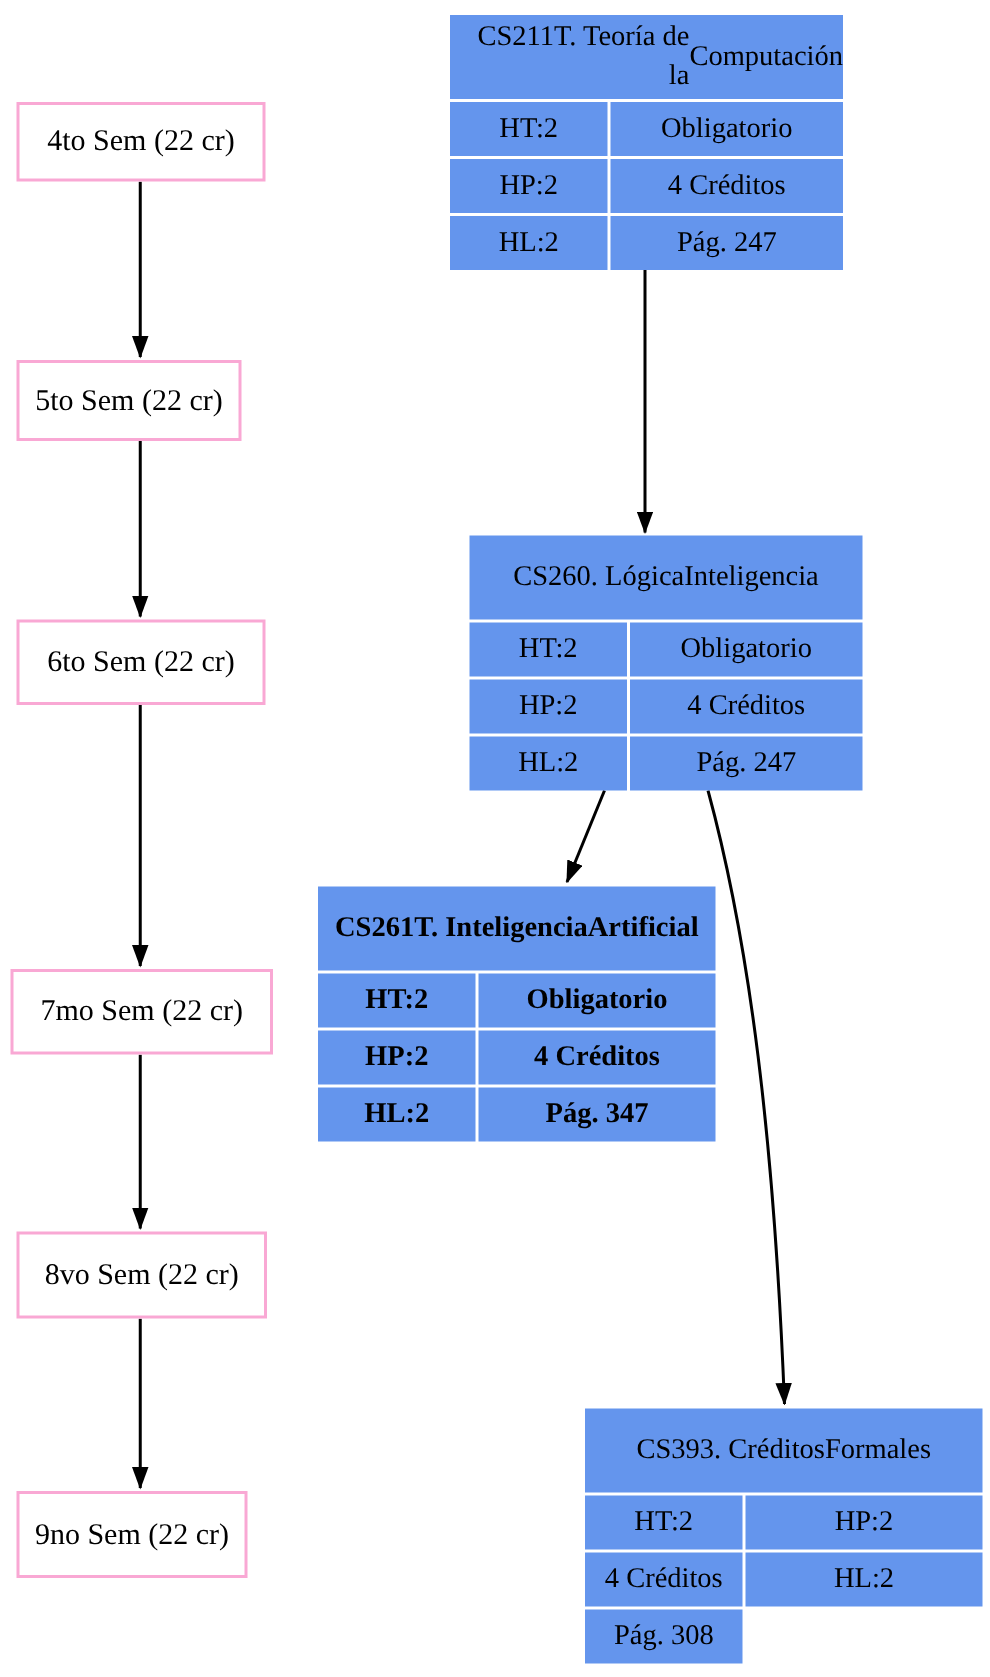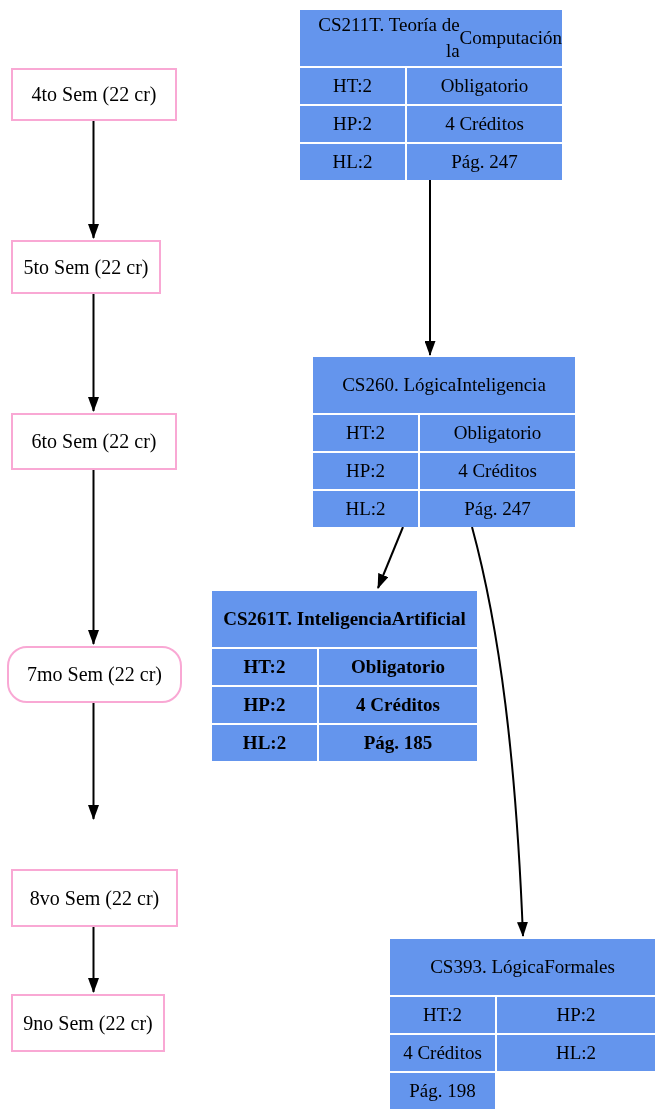--- a/index.html
+++ b/index.html
@@ -70,24 +70,24 @@
 
   <div class="sem" style="left:11px;top:68px;width:166px;height:53px;">
     <span>4to Sem (22 cr)</span>
   </div>
   <div class="sem" style="left:11px;top:240px;width:150px;height:54px;">
     <span>5to Sem (22 cr)</span>
   </div>
   <div class="sem" style="left:11px;top:413px;width:166px;height:57px;">
     <span>6to Sem (22 cr)</span>
   </div>
-  <div class="sem" style="left:7px;top:646px;width:175px;height:57px;border-radius:20px;">
+  <div class="sem" style="left:7px;top:646px;width:175px;height:57px;">
     <span>7mo Sem (22 cr)</span>
   </div>
-  <div class="sem" style="left:11px;top:821px;width:167px;height:58px;margin-top:48px;">
+  <div class="sem" style="left:11px;top:821px;width:167px;height:58px;">
     <span>8vo Sem (22 cr)</span>
   </div>
   <div class="sem" style="left:11px;top:994px;width:154px;height:58px;">
     <span>9no Sem (22 cr)</span>
   </div>
 
   <div class="card" style="left:300px;top:10px;width:262px;">
     <div class="cell title">
       <span>CS211T. Teoría de la</span>
       <span>Computación</span>
@@ -116,28 +116,28 @@
   <div class="card" style="left:212px;top:591px;width:265px;font-weight:bold;">
     <div class="cell title">
       <span>CS261T. Inteligencia</span>
       <span>Artificial</span>
     </div>
     <div class="cell row-cell">HT:2</div>
     <div class="cell row-cell">Obligatorio</div>
     <div class="cell row-cell">HP:2</div>
     <div class="cell row-cell">4 Créditos</div>
     <div class="cell row-cell">HL:2</div>
-    <div class="cell row-cell">Pág. 185</div>
+    <div class="cell row-cell">Pág. 347</div>
   </div>
 
   <div class="card" style="left:390px;top:939px;width:265px;">
     <div class="cell title">
-      <span>CS393. Lógica</span>
+      <span>CS393. Créditos</span>
       <span>Formales</span>
     </div>
     <div class="cell row-cell">HT:2</div>
     <div class="cell row-cell">HP:2</div>
     <div class="cell row-cell">4 Créditos</div>
     <div class="cell row-cell">HL:2</div>
-    <div class="cell row-cell">Pág. 198</div>
+    <div class="cell row-cell">Pág. 308</div>
   </div>
 
 </div>
 
 </body></html>

